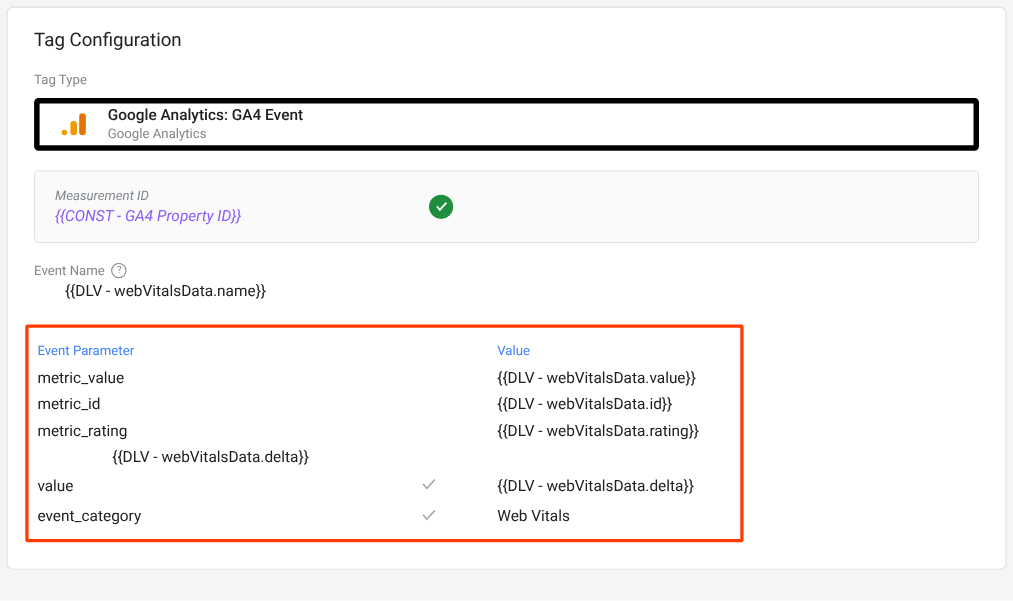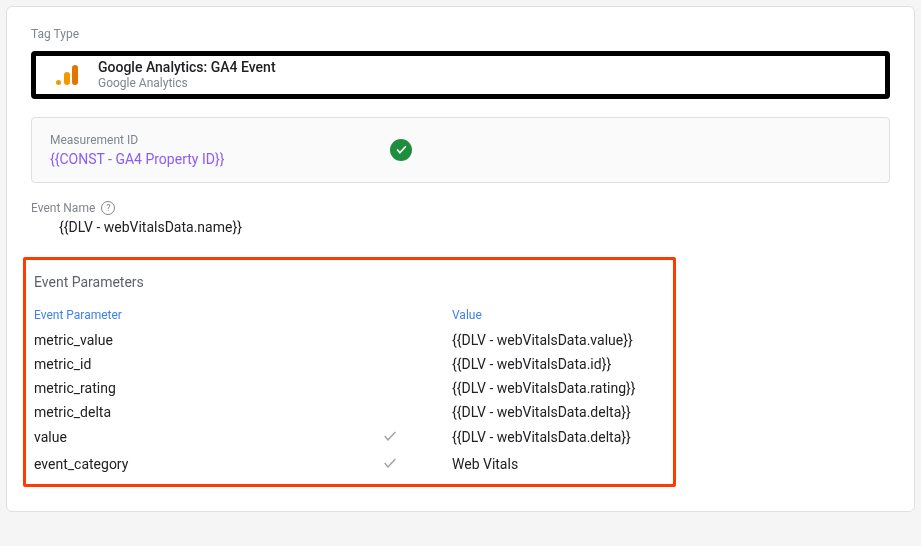--- a/index.html
+++ b/index.html
@@ -89,20 +89,21 @@
       border-radius: 4px;
       display: flex;
       align-items: center;
       padding: 0;
       margin-bottom: 18px;
       min-height: 66px;
     }
     .measurement-left {
       flex: 0 0 340px;
       padding: 12px 18px;
+      font-style: italic;
     }
     .measurement-label {
       font-size: 12px;
       color: #80868b;
       margin-bottom: 4px;
     }
     .measurement-value {
       font-size: 14px;
       color: #8b5cf6;
     }
@@ -216,20 +217,21 @@
       stroke: #9aa0a6;
       stroke-width: 2;
       fill: none;
     }
   </style>
 </head>
 <body>
 
 <div class="card">
 
+  <div class="card-title">Tag Configuration</div>
 
   <div class="section-label">Tag Type</div>
 
   <div class="tag-type-box">
     <div class="ga-icon">
       <div class="bar1"></div>
       <div class="bar2"></div>
       <div class="bar3"></div>
     </div>
     <div>
@@ -254,21 +256,20 @@
 
   <div class="event-name-section">
     <div class="event-name-label-row">
       <span class="event-name-label">Event Name</span>
       <span class="help-icon">?</span>
     </div>
     <div class="event-name-value">{{DLV - webVitalsData.name}}</div>
   </div>
 
   <div class="params-box">
-    <div class="params-title">Event Parameters</div>
     <div class="params-header">
       <div class="col-param">Event Parameter</div>
       <div class="col-check"></div>
       <div class="col-value">Value</div>
     </div>
     <div class="params-rows" id="params-rows">
         <div class="param-row">
           <div class="col-param">metric_value</div>
           <div class="col-check"></div>
           <div class="col-value">{{DLV - webVitalsData.value}}</div>
@@ -277,21 +278,20 @@
           <div class="col-param">metric_id</div>
           <div class="col-check"></div>
           <div class="col-value">{{DLV - webVitalsData.id}}</div>
         </div>
         <div class="param-row">
           <div class="col-param">metric_rating</div>
           <div class="col-check"></div>
           <div class="col-value">{{DLV - webVitalsData.rating}}</div>
         </div>
         <div class="param-row">
-          <div class="col-param">metric_delta</div>
           <div class="col-check"></div>
           <div class="col-value">{{DLV - webVitalsData.delta}}</div>
         </div>
         <div class="param-row">
           <div class="col-param">value</div>
           <div class="col-check"><span class="check-small">
               <svg viewBox="0 0 24 24">
                 <polyline points="4 12 9 18 20 6"></polyline>
               </svg>
             </span></div>

